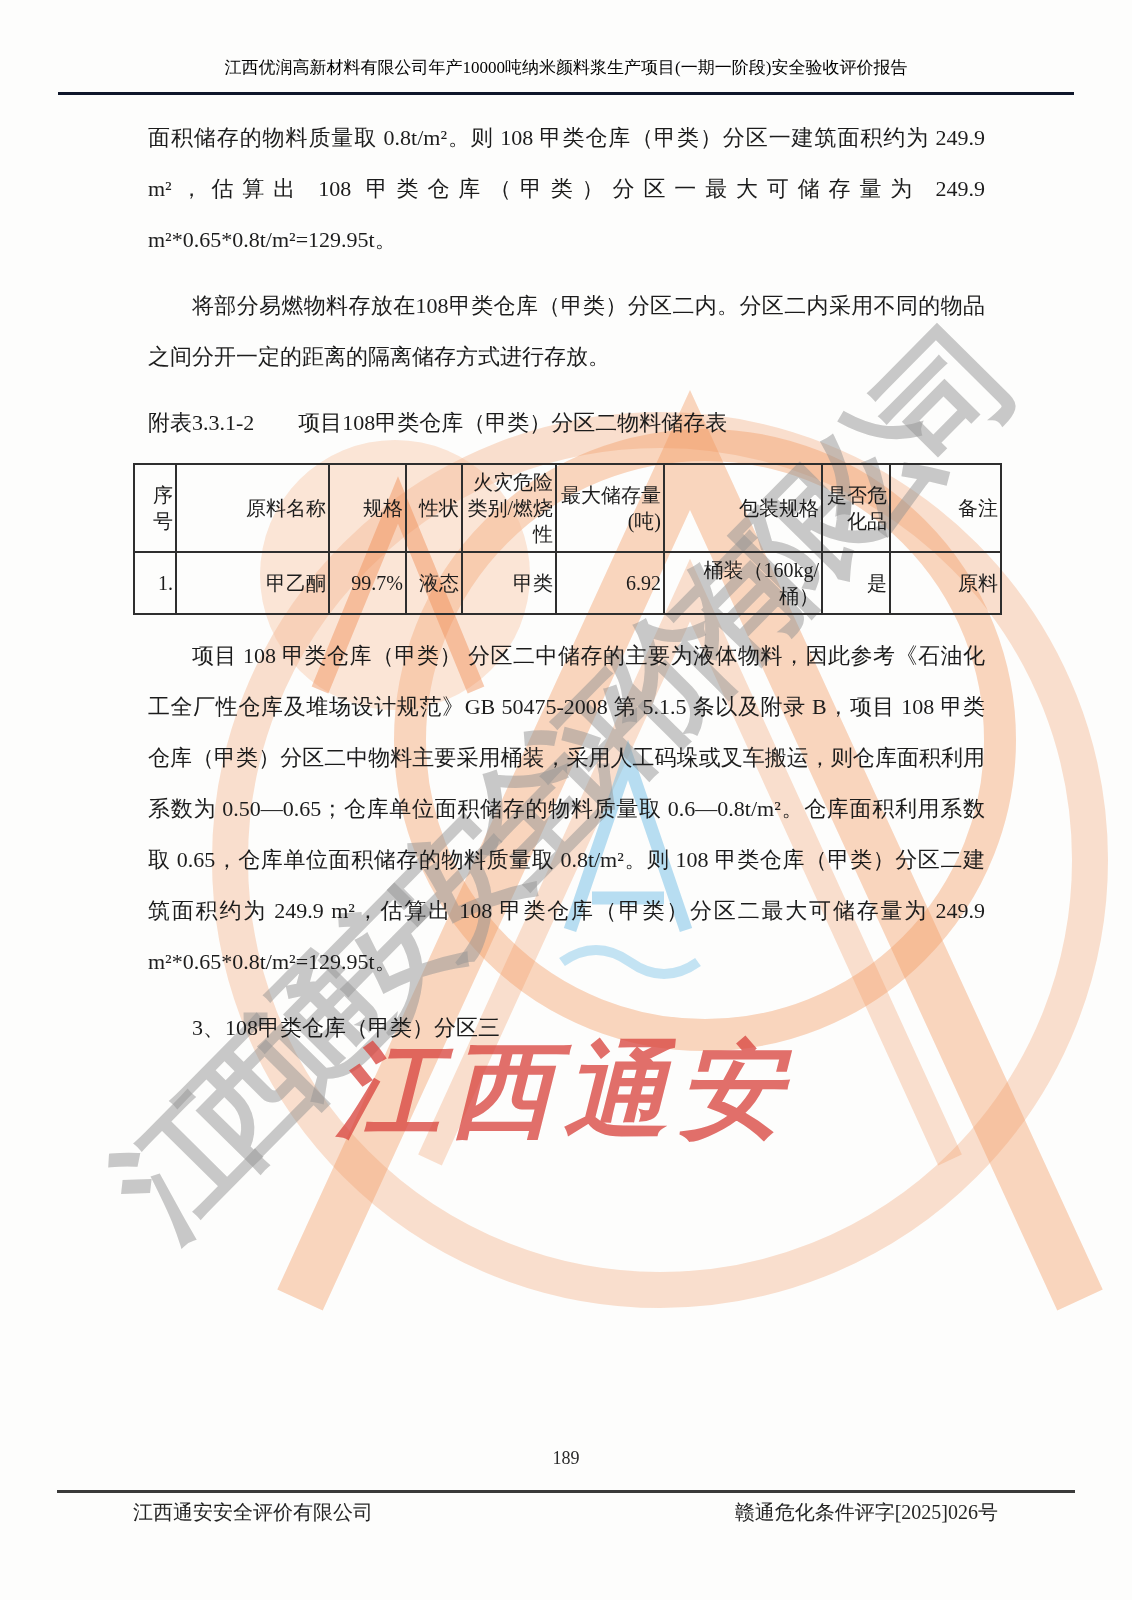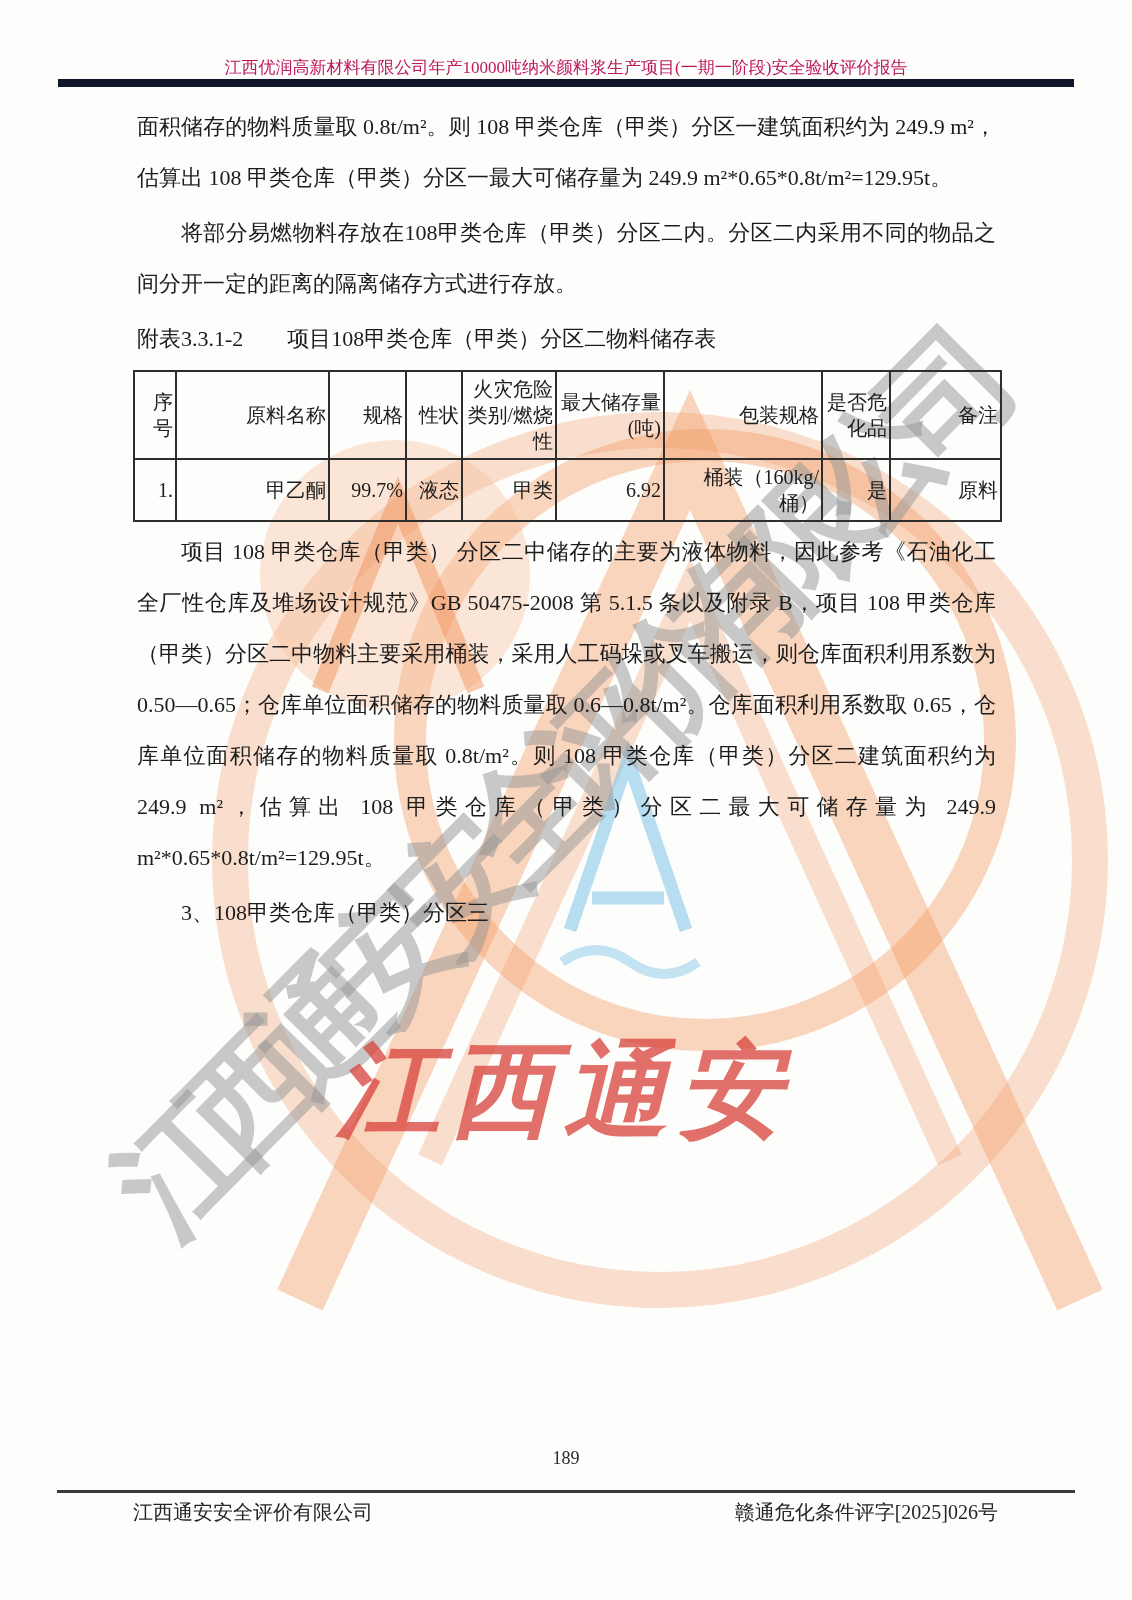--- a/index.html
+++ b/index.html
@@ -29,30 +29,30 @@
     font-family:"Liberation Sans","DejaVu Sans",sans-serif;
     font-weight:700; font-size:104px; line-height:104px;
     letter-spacing:10px; white-space:nowrap;
     color:rgba(216,70,64,0.78);
     font-style:italic;
   }
 
   
   .hdr {
     position:absolute; top:56px; left:58px; right:58px; z-index:2;
-    text-align:center; font-size:17px; color:#be185d;
-    border-bottom:8px solid #0f172a;
+    text-align:center; font-size:17px; color:#000000;
+    padding-bottom:13px; border-bottom:3px solid #0f172a;
   }
 
   
   .body {
     position:absolute; top:97px; left:133px; width:867px; z-index:2;
     font-size:22px; line-height:51px; text-align:justify;
   }
-  .body p { margin:4px; }
+  .body p { margin:15px; }
   .ind { text-indent:2em; }
   .tbl-caption { text-indent:0; }
 
   table.storage {
     width:867px; border-collapse:collapse; table-layout:fixed;
     margin:6px 0 4px 0;
     font-size:20px; line-height:26px; text-align:right;
   }
   table.storage td {
     border:2px solid #2e2e2e; padding:4px 2px; vertical-align:middle;

